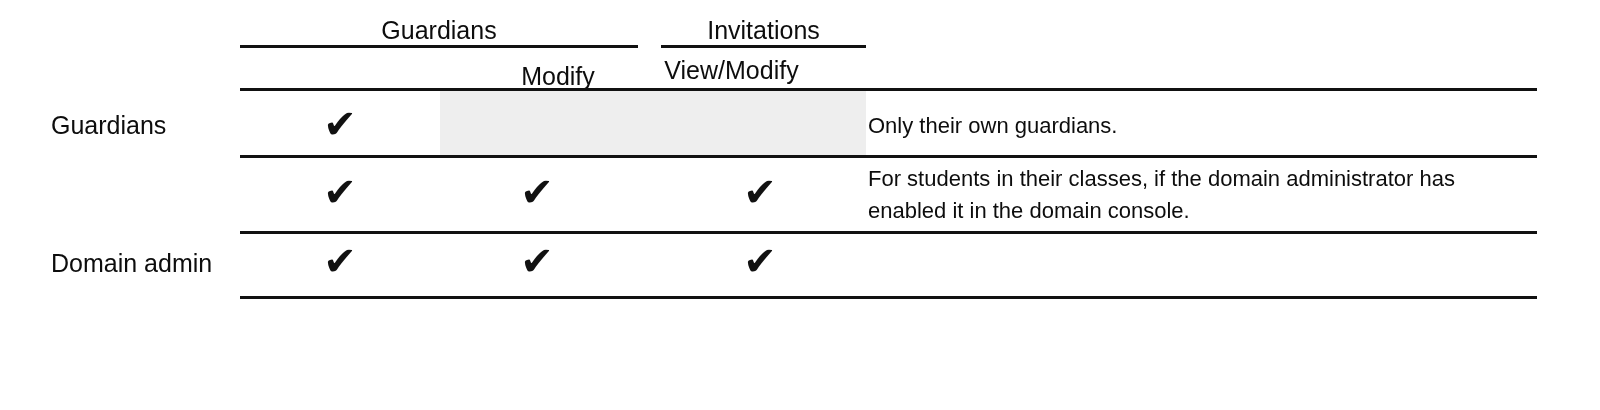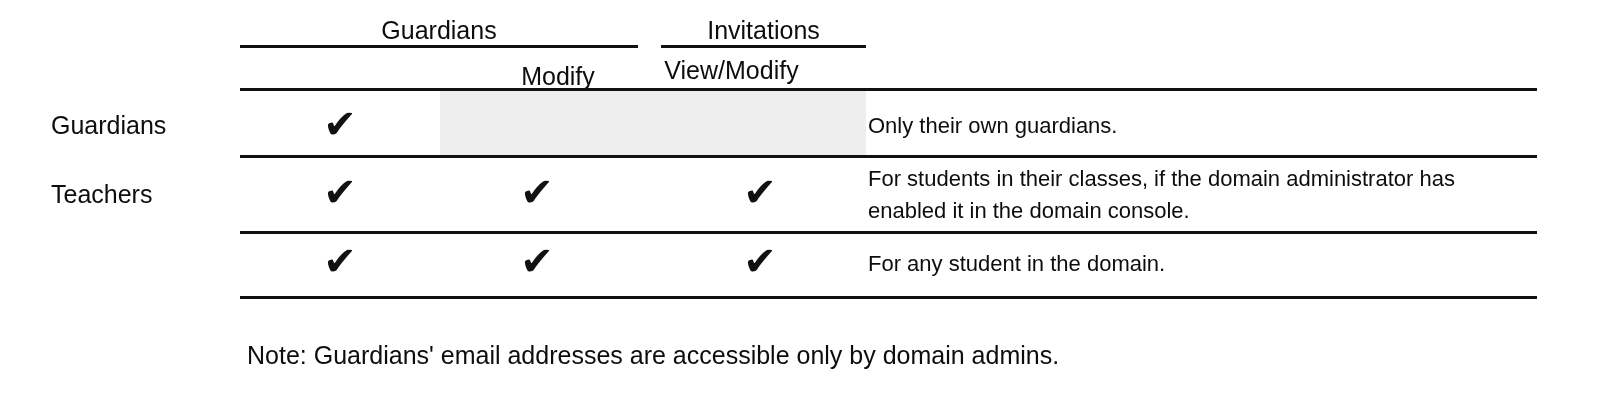--- a/index.html
+++ b/index.html
@@ -116,34 +116,32 @@
   <div class="shade" style="left:440px; top:91px; width:426px; height:64px;"></div>
 
   <div class="row-label" style="left:51px; top:110px;">Guardians</div>
 
   <div class="check" style="left:310px; top:104px;">✔</div>
 
   <div class="desc" style="left:868px; top:110px;">Only their own guardians.</div>
 
   <div class="rule" style="left:240px; top:155px; width:1297px;"></div>
 
-  <div class="row-label" style="left:51px; top:179px;">Teachers</div>
 
   <div class="check" style="left:310px; top:172px;">✔</div>
   <div class="check" style="left:507px; top:172px;">✔</div>
   <div class="check" style="left:730px; top:172px;">✔</div>
 
   <div class="desc" style="left:868px; top:163px;">For students in their classes, if the domain administrator has enabled it in the domain console.</div>
 
   <div class="rule" style="left:240px; top:231px; width:1297px;"></div>
 
+  <div class="row-label" style="left:51px; top:248px;">Domain admin</div>
 
   <div class="check" style="left:310px; top:241px;">✔</div>
   <div class="check" style="left:507px; top:241px;">✔</div>
   <div class="check" style="left:730px; top:241px;">✔</div>
 
-  <div class="desc" style="left:868px; top:248px;">For any student in the domain.</div>
 
   <div class="rule" style="left:240px; top:296px; width:1297px;"></div>
 
-  <div class="note" style="left:247px; top:340px;">Note: Guardians' email addresses are accessible only by domain admins.</div>
 
 </div>
 
 </body></html>

